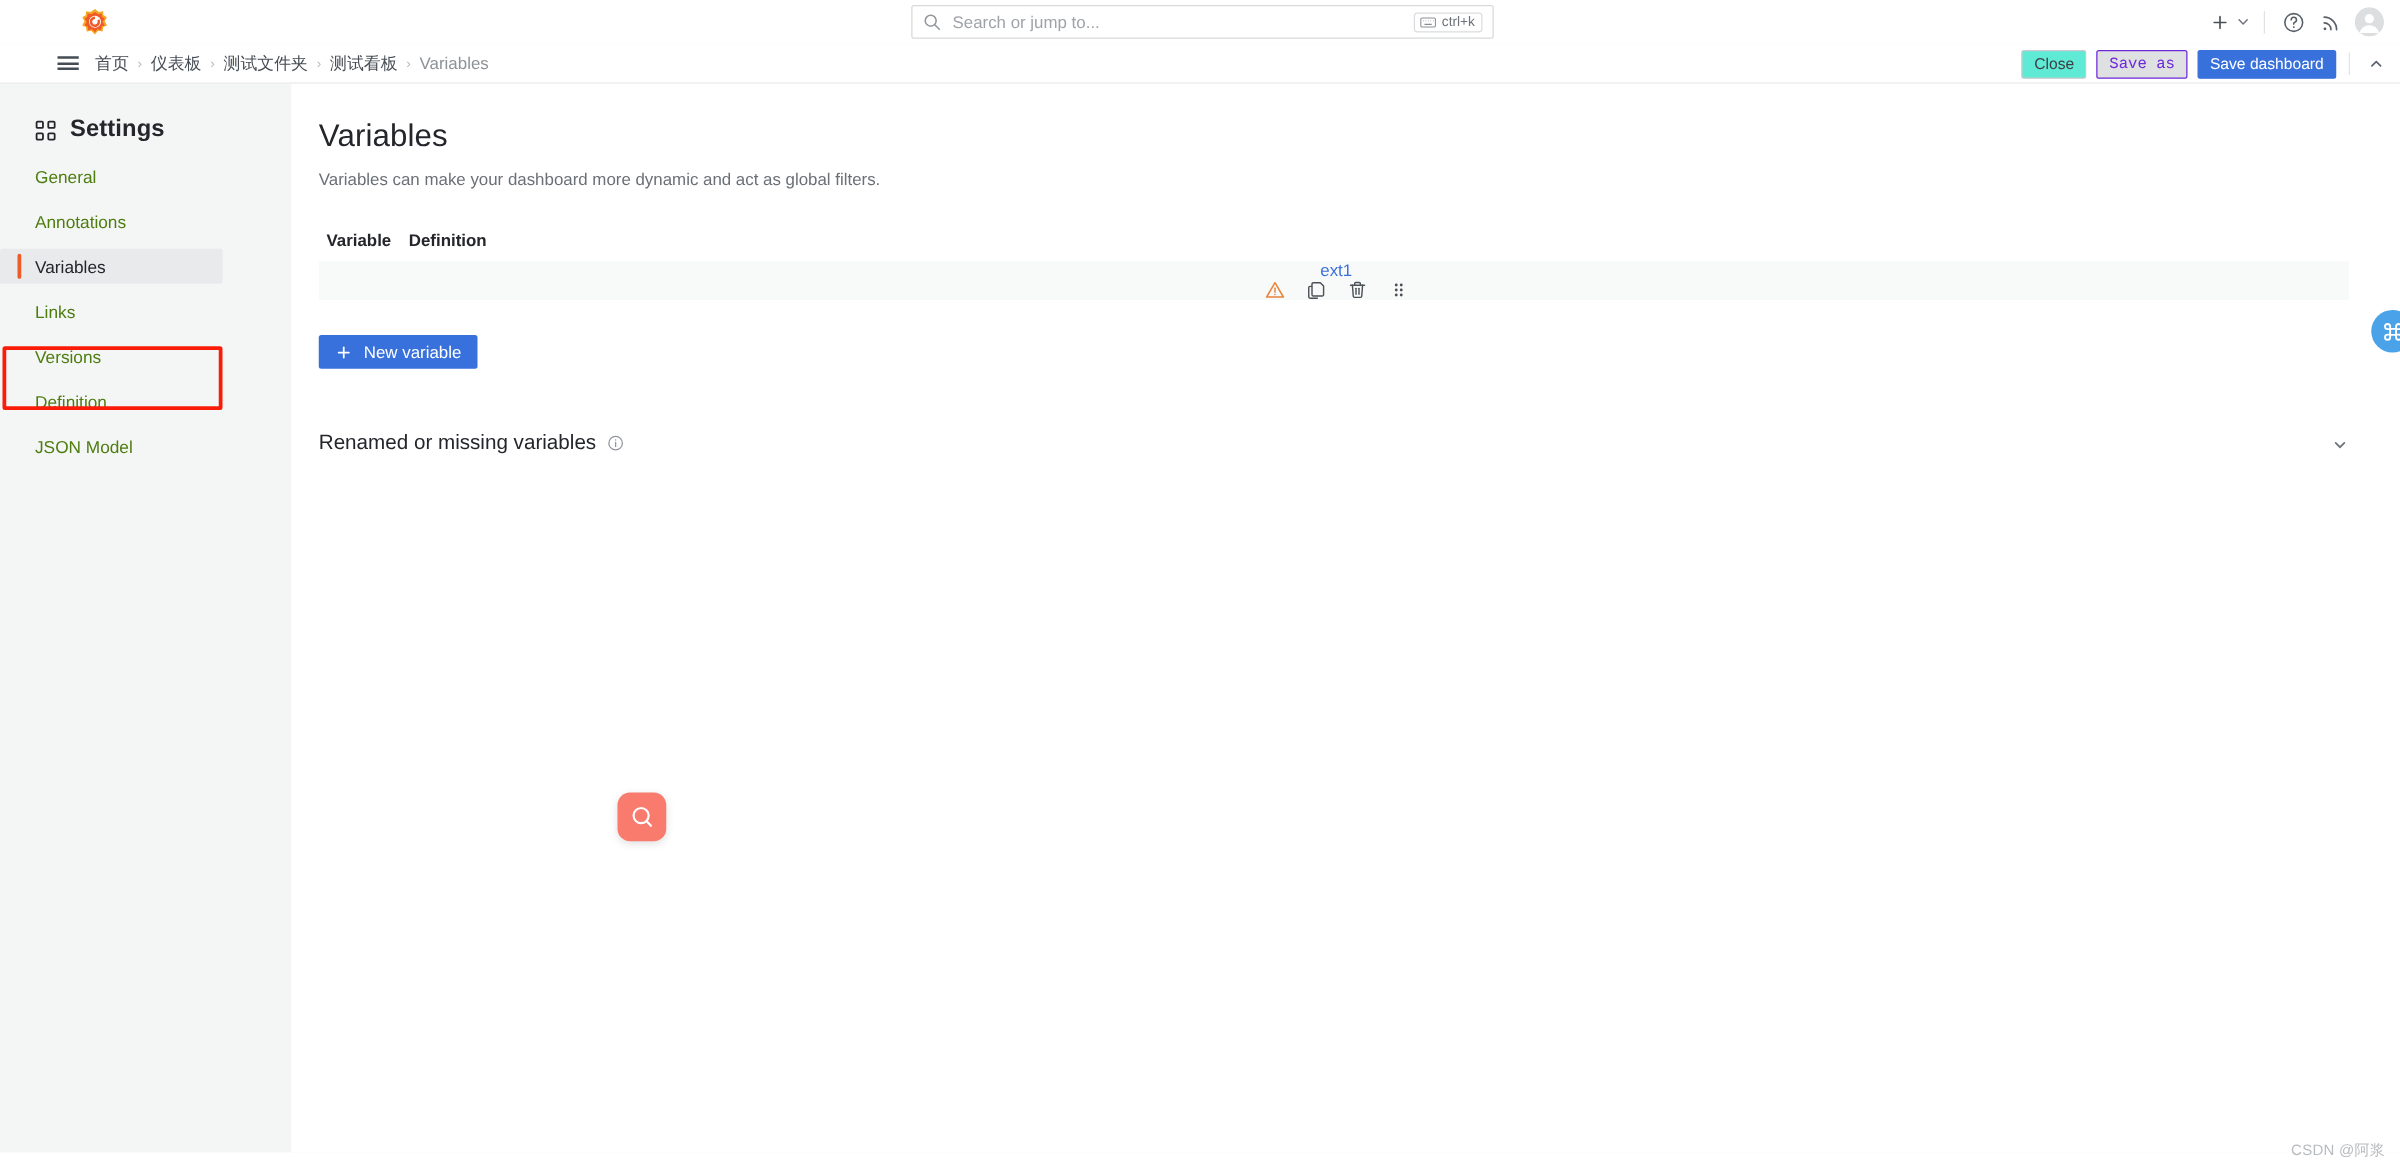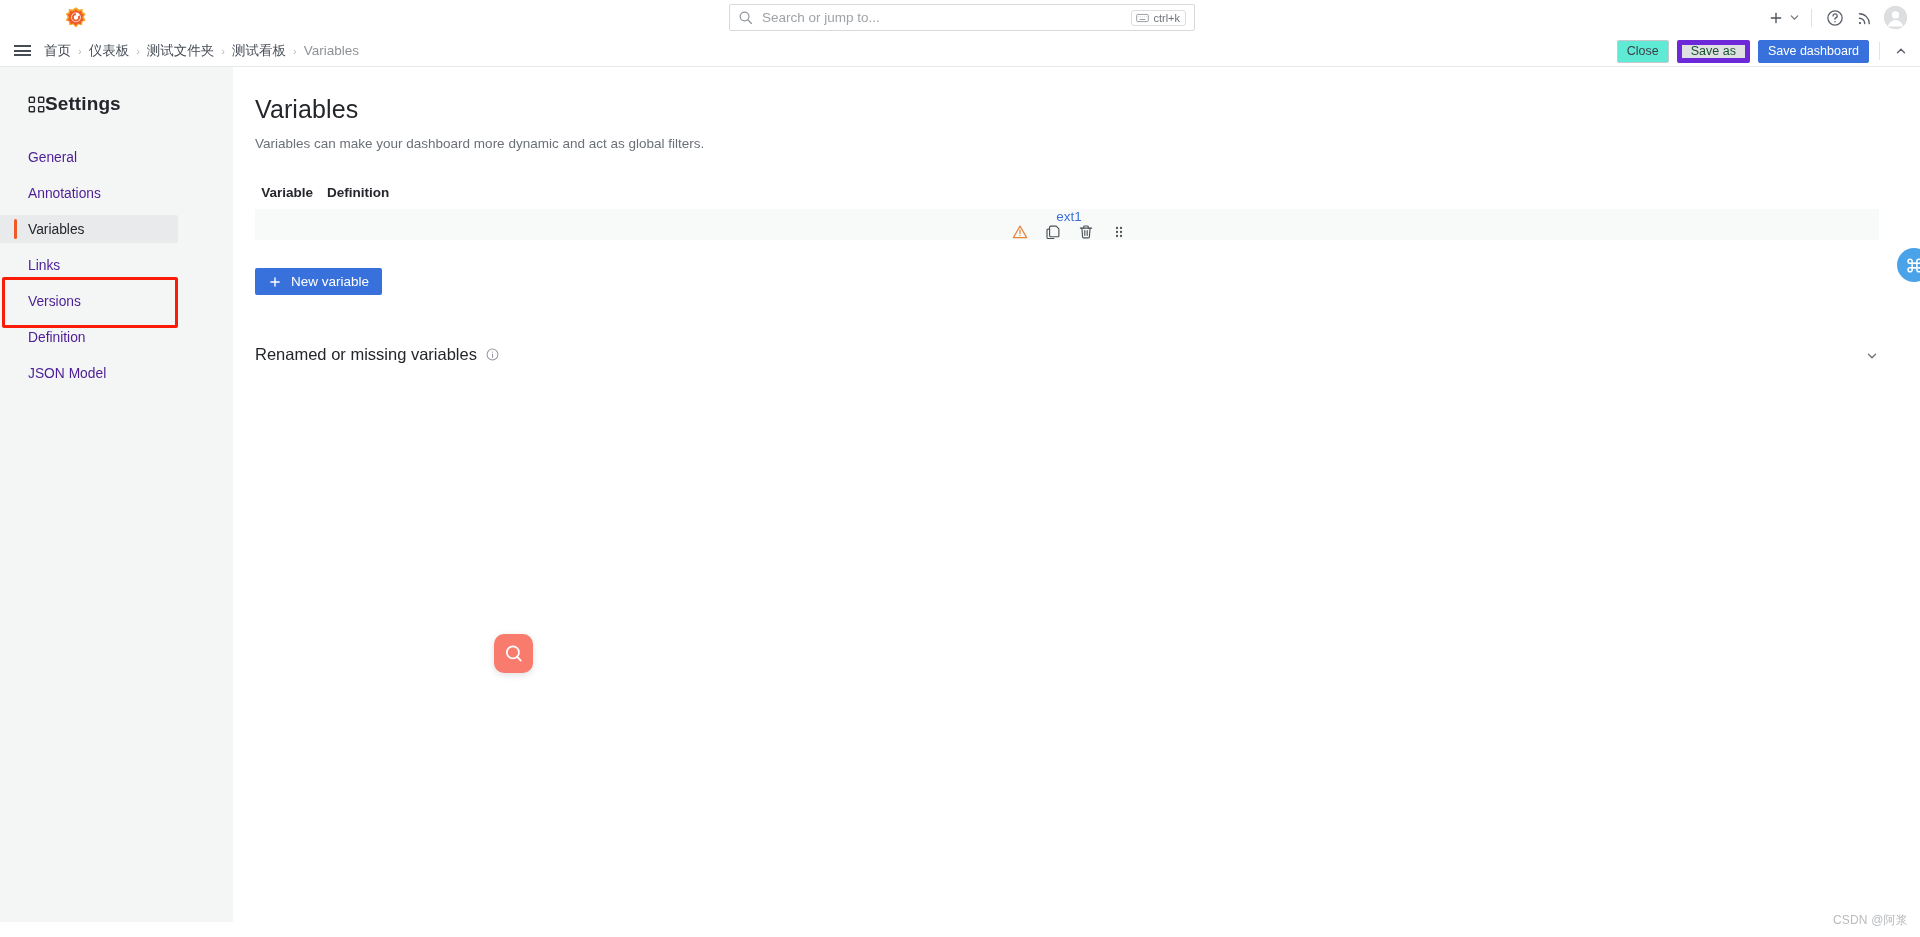--- a/index.html
+++ b/index.html
@@ -59,21 +59,21 @@
   .vdivider { width: 1px; height: 18px; background: #dfe1e3; margin: 0 8px; }
   .avatar-img {
     width: 23px; height: 23px; border-radius: 50%;
     background: #d5d7da; display: block;
   }
 
   
   .navbar {
     position: absolute; top: 35px; left: 0; width: 1920px; height: 32px;
     background: #ffffff; border-bottom: 1px solid #e7e8ea;
-    display: flex; align-items: center;
+    display: flex; align-items: center; padding-left: 32px;
   }
   .hamburger {
     width: 44px; height: 32px; display: flex; align-items: center; justify-content: center;
     cursor: pointer;
   }
   .hamburger span { display: block; width: 17px; height: 2px; background: #464c54; margin: 2.5px 0; }
   .ham-inner { display: block; }
   .breadcrumb { display: flex; align-items: center; font-size: 13.5px; }
   .crumb {
     color: #464c54; cursor: pointer; white-space: nowrap;
@@ -85,47 +85,47 @@
     position: absolute; right: 8px; top: 0; height: 32px;
     display: flex; align-items: center; gap: 8px;
   }
   .btn {
     height: 23px; border-radius: 2px; font-size: 12.5px;
     display: flex; align-items: center; justify-content: center;
     padding: 0 9px; cursor: pointer; white-space: nowrap;
     font-family: "Liberation Sans", sans-serif;
   }
   .btn-close { border: 1px solid #c7c9cc; background: #5eead4; color: #3d4046; }
-  .btn-saveas { border: 5px solid #6d28d9; background: #dfe0e2; color: #14532d; }
+  .btn-saveas { border: 1px solid #6d28d9; background: #dfe0e2; color: #6d28d9; font-family: Liberation Mono, monospace; }
   .btn-primary { border: 1px solid #3871dc; background: #3871dc; color: #ffffff; }
   .chev-btn {
     width: 22px; height: 24px; display: flex; align-items: center; justify-content: center;
     cursor: pointer; margin-left: 2px;
   }
   .navbar-divider { width: 1px; height: 18px; background: #e3e4e6; margin-left: 2px; }
 
   
   .sidebar {
     position: absolute; left: 0; top: 67px;
     width: 233px; height: 870px;
     background: #f4f5f5;
     padding-top: 26px;
   }
   .settings-head {
-    display: flex; align-items: center; 
-    padding-left: 28px; margin-bottom: 28px;
+    display: flex; align-items: center; gap: 11px;
+    padding-left: 28px; margin-bottom: 12px;
   }
   .settings-icon { width: 17px; height: 17px; display: block; }
   .settings-title { font-size: 19px; color: #24262b; font-weight: 600; letter-spacing: .1px; }
 
   .side-list { display: block; }
   .side-item {
     position: relative;
     height: 28px; display: flex; align-items: center;
-    padding-left: 28px; font-size: 13.8px; color: #4c1d95;
+    padding-left: 28px; font-size: 13.8px; color: #4d7c0f;
     cursor: pointer; margin-bottom: 0px;
   }
   .side-item.active {
     background: #e9eaeb; color: #24262b;
     width: 178px; border-radius: 2px;
   }
   .side-item.active::before {
     content: ""; position: absolute; left: 14px; top: 4px;
     width: 3px; height: 20px; background: #f05a28; border-radius: 2px;
   }

